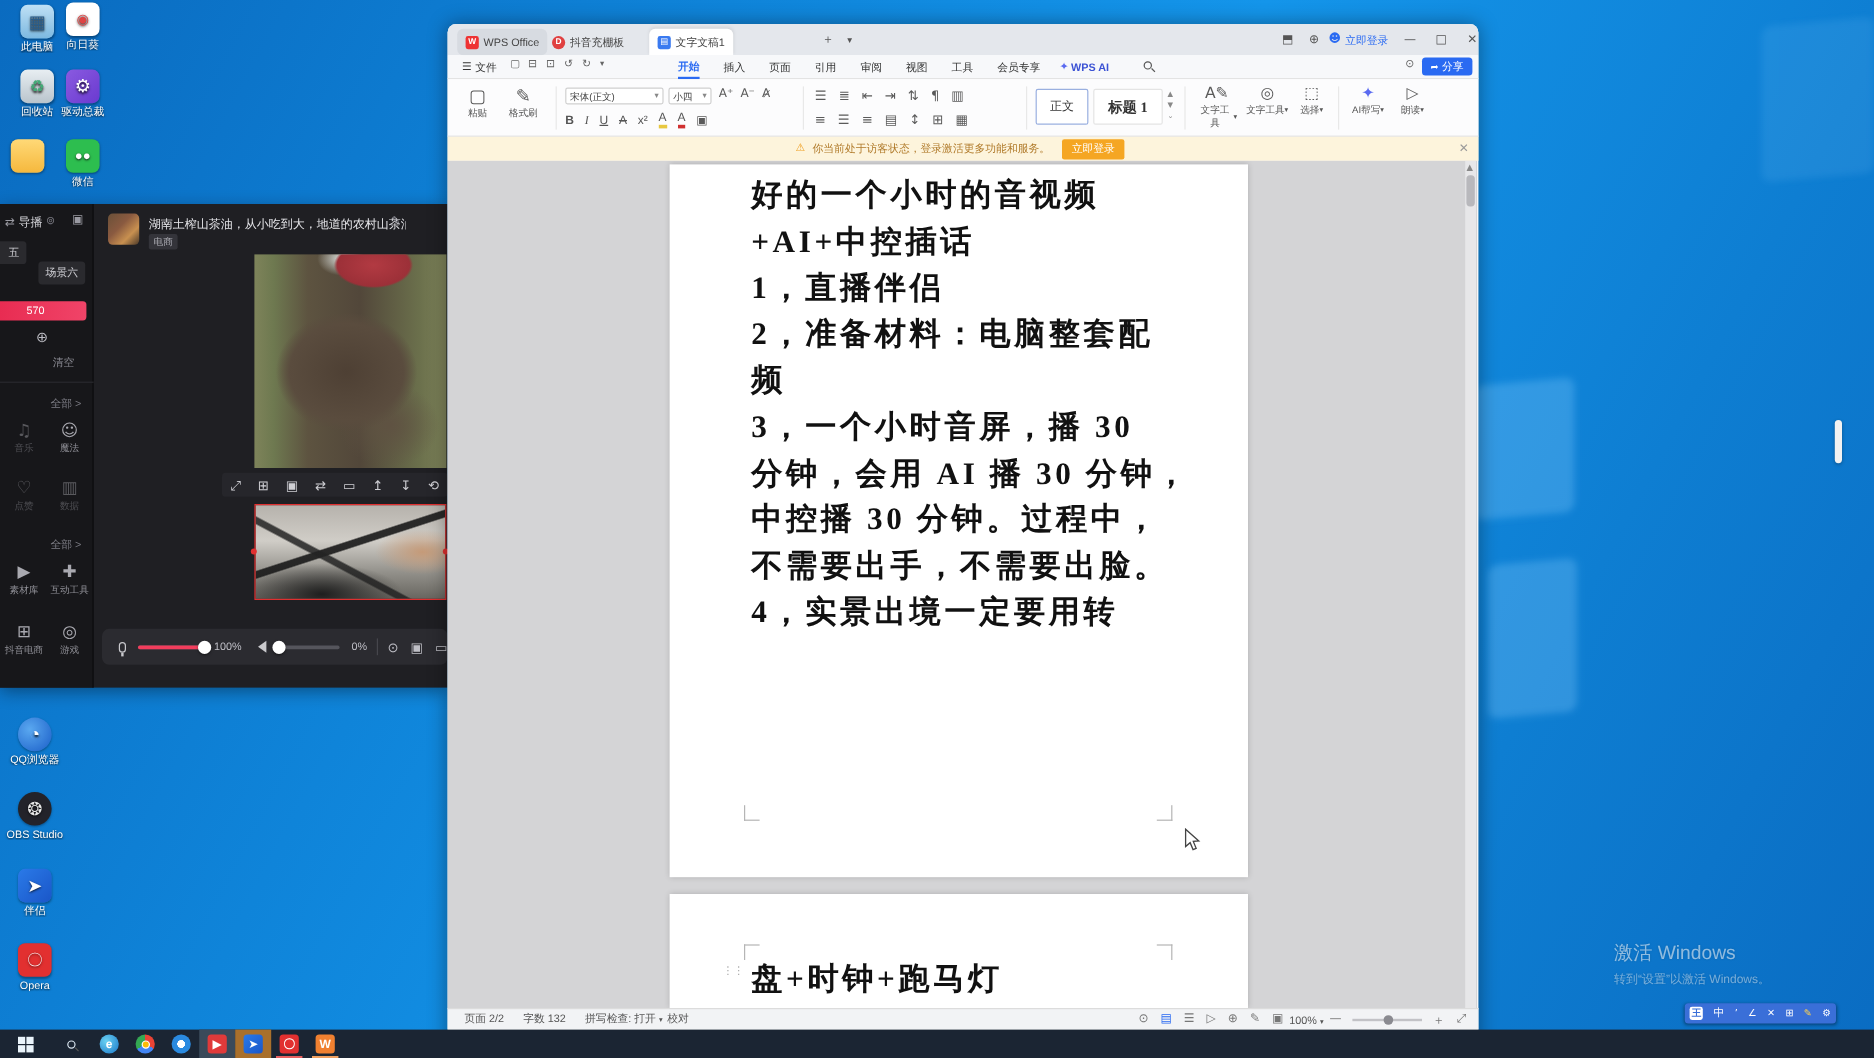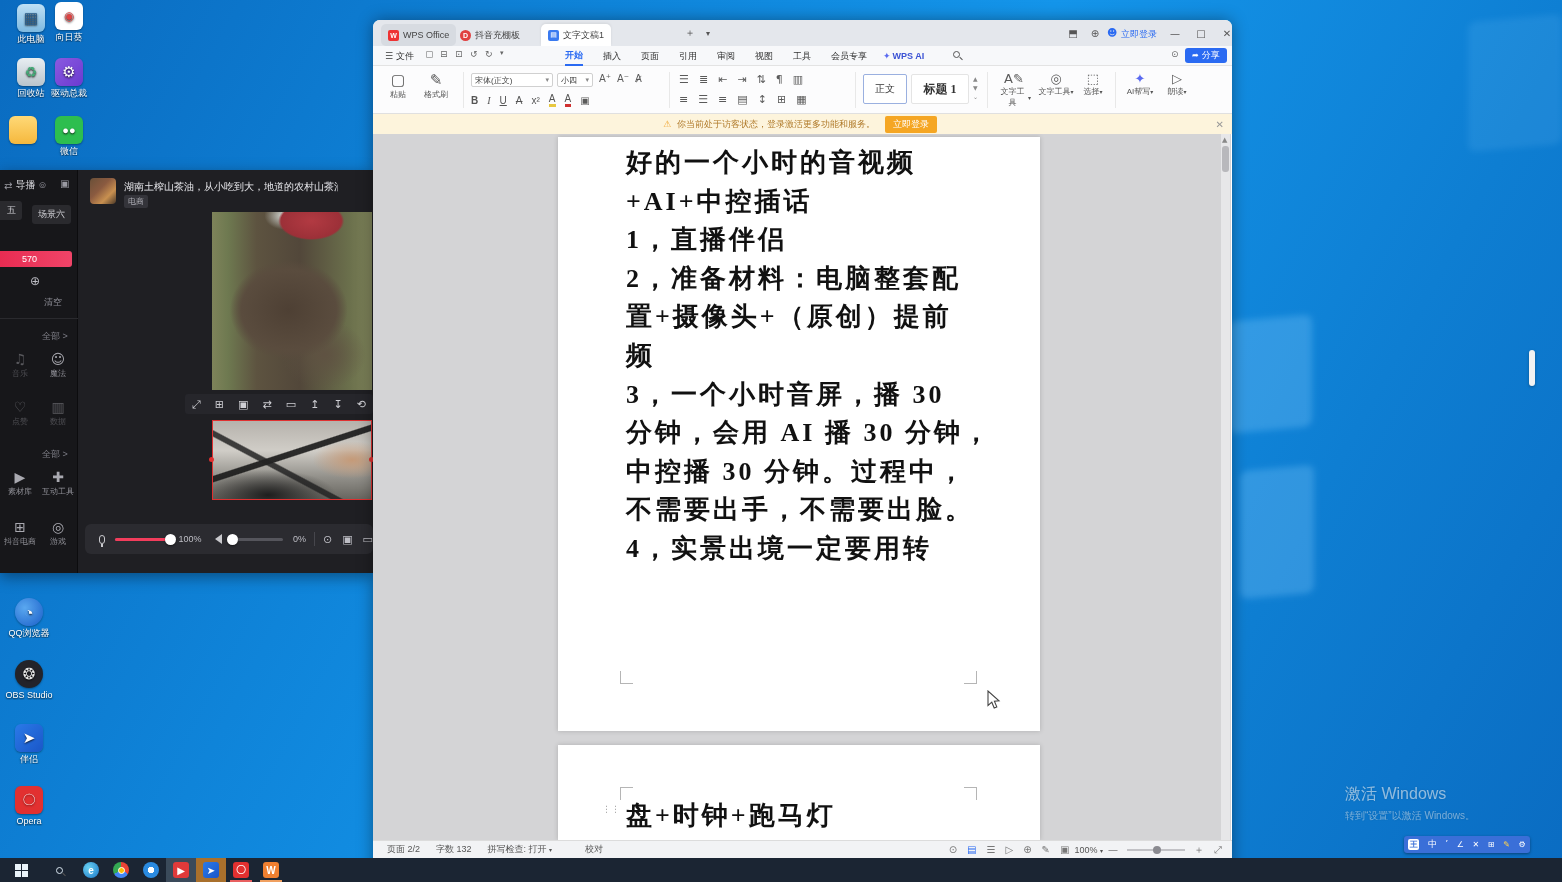--- a/index.html
+++ b/index.html
@@ -124,21 +124,21 @@
     <div class="live-side">
       <div class="abs f" style="left:4px;top:8px;gap:3px">
         <span class="dj" style="color:#9a9aa2;font-size:10px">⇄</span>
         <span style="font-size:10px;color:#d8d8dd">导播</span>
         <span class="dj" style="color:#7a7a82;font-size:9px">⊚</span>
       </div>
       <span class="dj" style="position:absolute;left:60px;top:8px;color:#9a9aa2;font-size:10px">▣</span>
       <div class="sc-tab" style="position:absolute;left:-16px;top:31px;width:38px;text-align:right">
         <span>五</span>
       </div>
-      <div class="sc-tab" style="position:absolute;left:32px;top:35px">
+      <div class="sc-tab" style="position:absolute;left:32px;top:48px">
         <span>场景六</span>
       </div>
       <div style="position:absolute;left:0;top:81px;width:72px;height:16px;background:linear-gradient(90deg,#e82c52,#f04468);border-radius:0 3px 3px 0;color:#fff;font-size:9px;display:flex;align-items:center;padding-left:22px">
         <span>570</span>
       </div>
       <span class="dj" style="position:absolute;left:30px;top:104px;color:#bdbdc4;font-size:12px">⊕</span>
       <span style="position:absolute;left:44px;top:126px;color:#8c8c94;font-size:9px">清空</span>
       <div style="position:absolute;left:0;top:148px;width:78px;height:1px;background:#2a2a2e"></div>
 
       <span class="allrow" style="left:42px;top:160px">全部 &gt;</span>
@@ -397,21 +397,20 @@
     </div>
 
     <div class="docarea">
 
       <div class="page" style="left:185px;top:3px;width:482px;height:594px">
         <div style="position:absolute;left:68px;top:7px">
           <div class="docline">好的一个小时的音视频</div>
           <div class="docline">+AI+中控插话</div>
           <div class="docline">1，直播伴侣</div>
           <div class="docline">2，准备材料：电脑整套配</div>
-          <div class="docline">置+摄像头+（原创）提前</div>
           <div class="docline">频</div>
           <div class="docline">3，一个小时音屏，播 30</div>
           <div class="docline">分钟，会用 AI 播 30 分钟，</div>
           <div class="docline">中控播 30 分钟。过程中，</div>
           <div class="docline">不需要出手，不需要出脸。</div>
           <div class="docline">4，实景出境一定要用转</div>
         </div>
         <div class="cmark" style="left:62px;top:534px;border-left:1px solid #b5b5b5;border-bottom:1px solid #b5b5b5"></div>
         <div class="cmark" style="left:406px;top:534px;border-right:1px solid #b5b5b5;border-bottom:1px solid #b5b5b5"></div>
       </div>
@@ -430,21 +429,21 @@
 
       <svg style="position:absolute;left:614px;top:556px" width="14" height="20" viewBox="0 0 14 20">
         <path d="M1 1 L1 15.5 L4.8 12.2 L7.2 18 L9.8 16.9 L7.4 11.2 L12 10.8 Z" fill="#fff" stroke="#444" stroke-width="1.1"></path>
       </svg>
     </div>
 
     <div class="sbar">
       <span style="margin-left:14px">页面 2/2</span>
       <span style="margin-left:16px">字数 132</span>
       <span style="margin-left:16px"><span>拼写检查: 打开</span> <span class="dj" style="font-size:6px">▾</span></span>
-      <span style="margin-left:33px">校对</span>
+      <span style="margin-left:4px">校对</span>
       <span style="flex:1"></span>
       <span class="sico">⊙</span>
       <span class="sico" style="color:#2a6af2">▤</span>
       <span class="sico">☰</span>
       <span class="sico">▷</span>
       <span class="sico">⊕</span>
       <span class="sico">✎</span>
       <span class="sico">▣</span>
       <span><span>100%</span> <span class="dj" style="font-size:6px">▾</span></span>
       <span class="sico">—</span>

